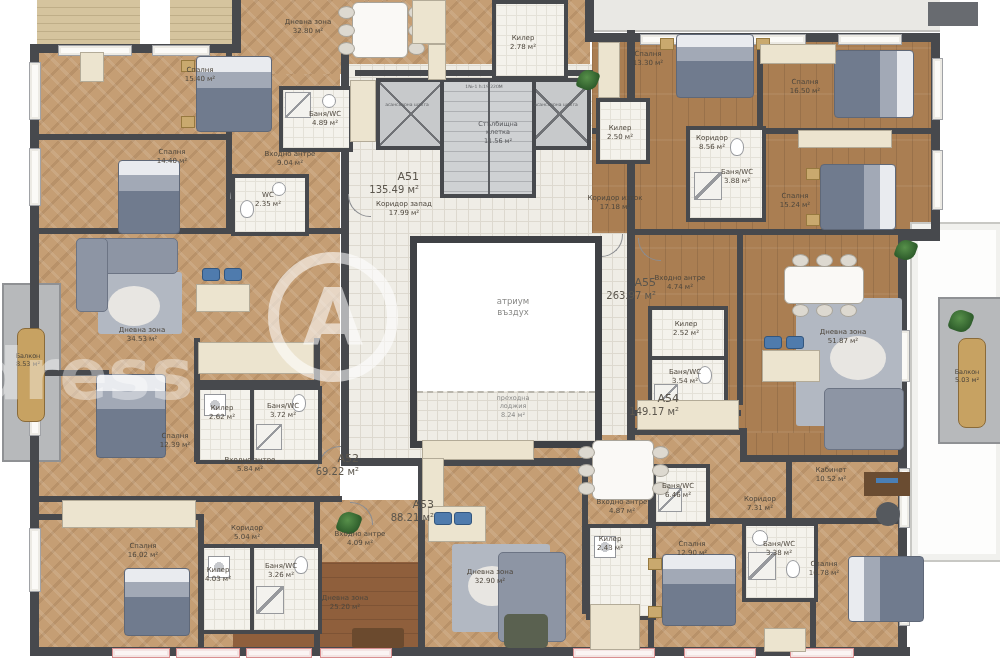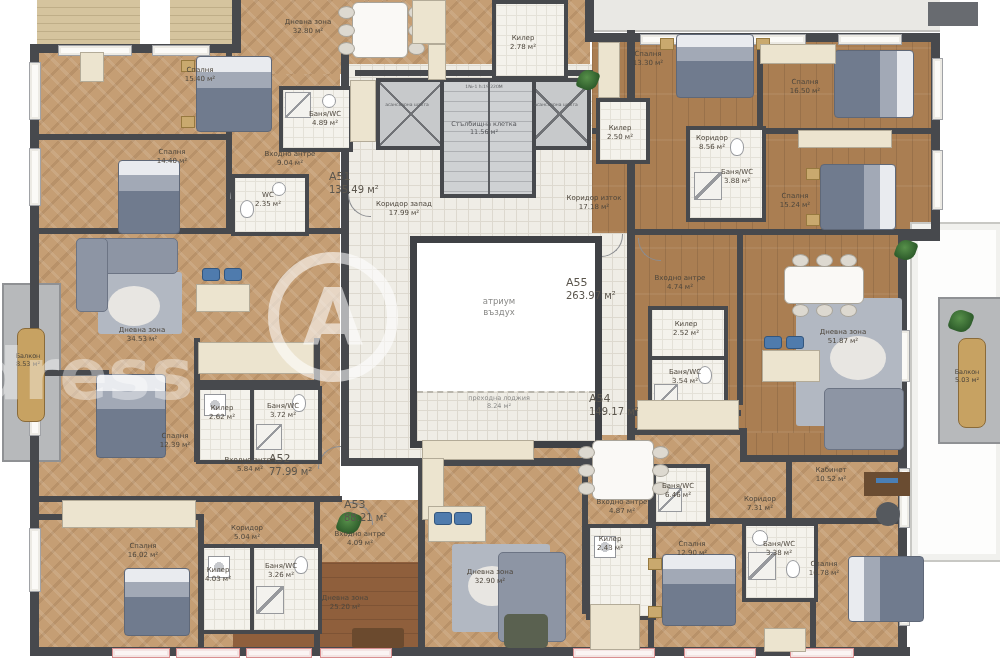--- a/index.html
+++ b/index.html
@@ -67,27 +67,27 @@
   .bs{width:16px;height:11px;background:#4f7bad;border:1px solid #33567e;border-radius:3px;}
   .pl{background:radial-gradient(circle at 40% 40%,#57904a,#2f5e2c 70%);
       border-radius:50% 20% 50% 20%;transform:rotate(20deg);}
   .lounge{background:#c7a262;border:1px solid #8a6b3a;border-radius:8px;}
   .desk{background:#6a4c31;}
   .dchair{background:#55595e;border-radius:50%;}
   
   .rl{position:absolute;width:76px;margin-left:-38px;text-align:center;font-size:7px;
       line-height:1.3;color:#4d463c;}
   .rl span{display:block;}
-  .al{position:absolute;width:90px;margin-left:-45px;text-align:left;font-size:11px;
+  .al{position:absolute;width:90px;margin-left:-45px;text-align:right;font-size:11px;
       line-height:1.25;color:#5b564d;}
   .al span{display:block;}
   .al .ar{font-size:10px;}
   .corelbl{position:absolute;width:80px;margin-left:-40px;text-align:center;font-size:6.5px;
       line-height:1.3;color:#55565a;}
-  .corelbl span{display:block;}
+  .corelbl span{display:block;margin-left:28px;}
   .tiny{position:absolute;width:54px;margin-left:-27px;text-align:center;font-size:4.5px;
       line-height:1.2;color:#5e6063;}
   .note{position:absolute;width:90px;margin-left:-45px;text-align:center;font-size:4.5px;
       color:#5e6063;}
   
   .wm{position:absolute;left:268px;top:252px;display:flex;align-items:center;gap:8px;
       color:rgba(255,255,255,.58);font-weight:700;pointer-events:none;}
   .wm-a{display:flex;width:108px;height:108px;border:11px solid rgba(255,255,255,.58);
         border-radius:50%;align-items:center;justify-content:center;font-size:78px;}
   .wm-rest{font-size:90px;letter-spacing:-1px;}
@@ -342,21 +342,21 @@
     <span>преходна лоджия</span>
       <span>8.24 м²</span>
   </div>
 
   <div class="al" style="left:374px;top:170px">
     <span>A51</span>
       <span class="ar">135.49 м²</span>
     </div>
   <div class="al" style="left:314px;top:452px">
     <span>A52</span>
-      <span class="ar">77.99 м²</span>
+      <span class="ar">69.22 м²</span>
     </div>
   <div class="al" style="left:389px;top:498px">
     <span>A53</span>
       <span class="ar">88.21 м²</span>
     </div>
   <div class="al" style="left:634px;top:392px">
     <span>A54</span>
       <span class="ar">149.17 м²</span>
     </div>
   <div class="al" style="left:611px;top:276px">
@@ -389,21 +389,21 @@
       <span>2.35 м²</span>
     </div>
   <div class="rl" style="left:523px;top:34px">
       <span>Килер</span>
       <span>2.78 м²</span>
     </div>
   <div class="rl" style="left:404px;top:200px">
       <span>Коридор запад</span>
       <span>17.99 м²</span>
     </div>
-  <div class="rl" style="left:594px;top:194px">
+  <div class="rl" style="left:615px;top:194px">
       <span>Коридор изток</span>
       <span>17.18 м²</span>
     </div>
   <div class="rl" style="left:648px;top:50px">
       <span>Спалня</span>
       <span>13.30 м²</span>
     </div>
   <div class="rl" style="left:805px;top:78px">
       <span>Спалня</span>
       <span>16.50 м²</span>

